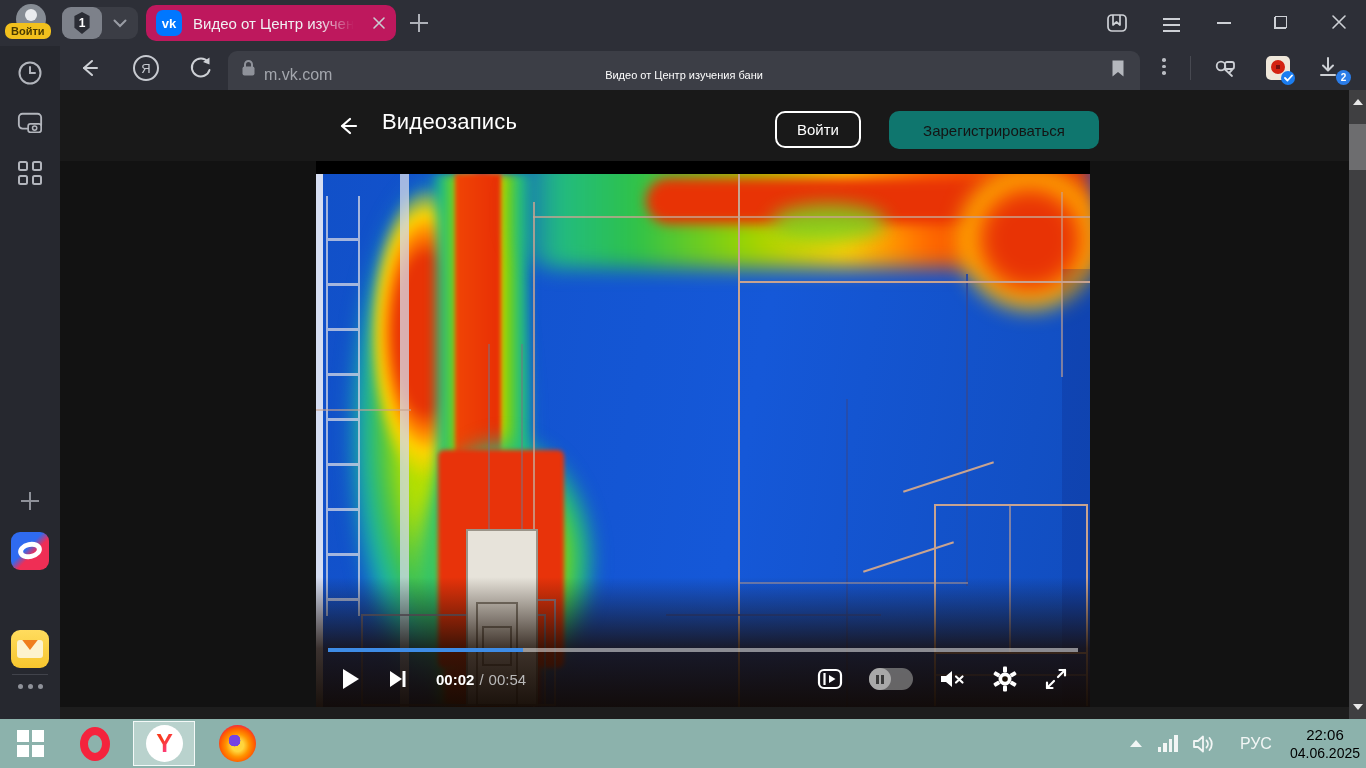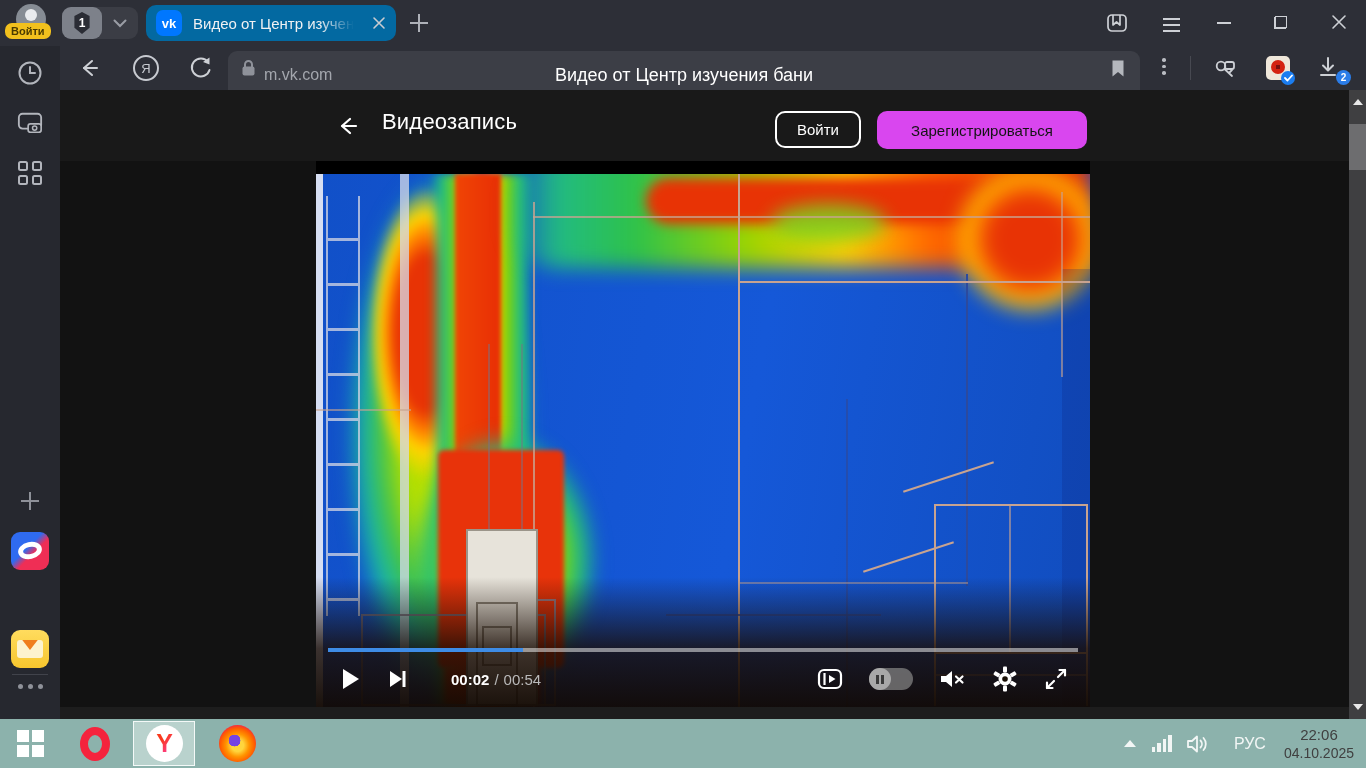--- a/index.html
+++ b/index.html
@@ -13,21 +13,21 @@
   .avatar{position:absolute;left:16px;top:4px;width:30px;height:30px;border-radius:50%;background:#868c94;overflow:hidden;}
   .avatar .head{position:absolute;left:9px;top:5px;width:12px;height:12px;border-radius:50%;background:#e9ebee;}
   .avatar .shoulders{position:absolute;left:4px;bottom:-5px;width:22px;height:14px;border-radius:50%;background:#e9ebee;}
   .login-badge{position:absolute;left:5px;top:23px;background:#f2c11d;color:#4a3b00;font-size:11px;font-weight:700;
                padding:2px 6px;border-radius:7px;line-height:12px;}
   .tabgroup{position:absolute;left:62px;top:7px;width:76px;height:32px;background:#3b3d45;border-radius:9px;display:flex;align-items:center;}
   .tabgroup .seg1{width:40px;height:32px;background:#7d818a;border-radius:9px;display:flex;align-items:center;justify-content:center;}
   .shield{width:19px;height:22px;background:#2b2d35;color:#fff;font-size:12px;font-weight:700;display:flex;align-items:center;justify-content:center;
           clip-path:polygon(50% 0,90% 18%,90% 72%,50% 100%,10% 72%,10% 18%);}
   .tabgroup .seg2{flex:1;display:flex;align-items:center;justify-content:center;}
-  .tab{position:absolute;left:146px;top:5px;width:250px;height:36px;background:#0369a1;border-radius:10px;
+  .tab{position:absolute;left:146px;top:5px;width:250px;height:36px;background:#be185d;border-radius:10px;
        display:flex;align-items:center;padding:0 10px;box-sizing:border-box;}
   .favicon{width:26px;height:26px;border-radius:7px;background:#0077ff;color:#fff;font-size:13px;font-weight:700;
            display:flex;align-items:center;justify-content:center;flex:none;}
   .tab-title{margin-left:11px;color:#f0f1f3;font-size:15px;white-space:nowrap;overflow:hidden;max-width:166px;
              -webkit-mask-image:linear-gradient(90deg,#000 78%,transparent 100%);
              mask-image:linear-gradient(90deg,#000 78%,transparent 100%);}
   .tab-close{margin-left:auto;flex:none;}
   .plusbtn{position:absolute;left:408px;top:12px;width:22px;height:22px;}
   .plusbtn i{position:absolute;background:#aeb1b8;}
   .plusbtn .h{left:2px;top:10px;width:18px;height:2px;}
@@ -37,21 +37,21 @@
   .restore{position:relative;width:13px;height:13px;}
   .restore .b{position:absolute;left:0;bottom:0;width:10px;height:10px;border:1.6px solid #cdd0d5;}
   .restore .f{position:absolute;right:0;top:0;width:10px;height:10px;border:1.6px solid #cdd0d5;background:#2d2f37;}
 
   
   .addressbar{position:absolute;left:60px;top:46px;right:0;height:44px;background:#2d2f37;}
   .ya-circle{position:absolute;left:73px;top:9px;width:26px;height:26px;border:2px solid #c7cad0;border-radius:50%;
              box-sizing:border-box;color:#c7cad0;font-size:13px;display:flex;align-items:center;justify-content:center;}
   .pill{position:absolute;left:168px;top:5px;right:226px;height:48px;background:#3c3e46;border-radius:9px;}
   .pill .url{position:absolute;left:36px;top:0;bottom:0;display:flex;align-items:center;color:#a3a6ad;font-size:16px;}
-  .pill .ptitle{position:absolute;inset:0;display:flex;align-items:center;justify-content:center;color:#fff;font-size:18px;}
+  .pill .ptitle{position:absolute;inset:0;display:flex;align-items:center;justify-content:center;color:#fff;font-size:11px;}
   .vdots{display:flex;flex-direction:column;gap:3px;}
   .vdots i{width:3.5px;height:3.5px;border-radius:50%;background:#b9bcc2;}
   .toolsep{position:absolute;left:1130px;top:10px;width:1px;height:24px;background:#474951;}
   .extbox{position:absolute;left:1206px;top:10px;width:24px;height:24px;border-radius:5px;background:#efe7da;}
   .flower{position:absolute;left:5px;top:4px;width:14px;height:14px;border-radius:50%;
           background:radial-gradient(circle at 50% 50%,#7a1010 0 22%,#d42312 23% 72%,#e8642a 73% 100%);}
   .extcheck{position:absolute;right:-5px;bottom:-5px;width:14px;height:14px;border-radius:50%;background:#1b7df0;
             display:flex;align-items:center;justify-content:center;}
   .dlbadge{position:absolute;right:-8px;bottom:-4px;min-width:15px;height:15px;border-radius:50%;background:#2b7de9;
            color:#fff;font-size:10px;font-weight:700;display:flex;align-items:center;justify-content:center;}
@@ -72,21 +72,21 @@
   .hdots i{width:5px;height:5px;border-radius:50%;background:#8e9199;}
   .sbline{position:absolute;left:12px;top:628px;width:36px;height:1px;background:#41434b;}
 
   
   .page{position:absolute;left:60px;top:90px;right:17px;bottom:49px;background:#121212;text-align:center;}
   .pstrip{position:absolute;left:0;right:0;bottom:0;height:12px;background:#1d1d1d;}
   .pheader{position:absolute;left:0;top:0;right:0;height:71px;background:#191919;}
   .ptitle-main{position:absolute;left:322px;top:19px;color:#fff;font-size:22px;font-weight:500;letter-spacing:.2px;}
   .btn-login{position:absolute;right:488px;top:21px;height:37px;box-sizing:border-box;border:2px solid #fff;border-radius:10px;
              background:transparent;color:#fff;font-size:15px;display:flex;align-items:center;justify-content:center;padding:0 20px;}
-  .btn-reg{position:absolute;right:262px;top:21px;height:38px;width:210px;border-radius:10px;background:#d946ef;color:#141414;
+  .btn-reg{position:absolute;right:250px;top:21px;height:38px;width:210px;border-radius:10px;background:#0f766e;color:#141414;
            font-size:15px;display:flex;align-items:center;justify-content:center;}
 
   
   .video{position:absolute;left:256px;top:71px;width:774px;height:546px;background:#000;}
   .thermal{position:absolute;left:0;right:0;top:13px;bottom:0;overflow:hidden;
            background:linear-gradient(100deg,#1150c8 0%,#1558d8 55%,#114dbe 100%);}
   .t{position:absolute;}
   .halo-left{left:28px;top:-10px;width:190px;height:540px;filter:blur(9px);
     background:radial-gradient(closest-side ellipse,#b8e000 38%,#3fc24a 62%,#19b9a8 80%,rgba(20,150,220,0) 98%);}
   .blob-red{left:52px;top:12px;width:118px;height:295px;filter:blur(5px);border-radius:40%;
@@ -114,21 +114,21 @@
   .panel-shade{right:0;top:95px;width:28px;bottom:0;background:rgba(10,30,120,.22);}
   .wf{background:#c8a390;}
   .wfd{background:#2c4a9e;}
   .wfg{background:#777285;}
   .shade{position:absolute;left:0;right:0;bottom:0;height:130px;
     background:linear-gradient(180deg,rgba(25,12,4,0) 0%,rgba(25,12,4,.82) 55%,rgba(18,9,3,.96) 100%);}
   .progress{position:absolute;left:12px;right:12px;bottom:55px;height:4px;background:rgba(235,235,235,.55);}
   .progress .fill{height:4px;background:#3e8ce6;}
   .vrow{position:absolute;left:24px;right:22px;bottom:9px;height:38px;display:flex;align-items:center;}
   .vtime{margin-left:28px;font-size:15px;color:#b9b9b9;display:flex;gap:5px;white-space:nowrap;}
-  .vtime .cur{color:#fff;font-weight:700;margin-left:15px;}
+  .vtime .cur{color:#fff;font-weight:700;}
   .vright{margin-left:auto;display:flex;align-items:center;gap:26px;}
   .toggle{width:44px;height:22px;border-radius:11px;background:rgba(130,130,130,.75);position:relative;}
   .toggle .knob{position:absolute;left:0;top:0;width:22px;height:22px;border-radius:50%;background:#a8a8a8;
                 display:flex;align-items:center;justify-content:center;gap:2.5px;}
   .toggle .knob i{width:2.5px;height:9px;background:#3a3a3a;display:block;}
   .vbtn{cursor:pointer;}
 
   
   .scrollbar{position:absolute;right:0;top:90px;width:17px;bottom:49px;background:#3f3f41;}
   .tri-up{width:0;height:0;border-left:5px solid transparent;border-right:5px solid transparent;border-bottom:6px solid #e8e8e8;}
@@ -146,21 +146,21 @@
   .yletter{font-size:25px;font-weight:700;background:linear-gradient(135deg,#f93a1d 35%,#ff3da0 85%);
            -webkit-background-clip:text;background-clip:text;color:transparent;}
   .firefox{position:absolute;left:219px;top:6px;width:37px;height:37px;border-radius:50%;
     background:radial-gradient(circle at 42% 42%,#7542e5 0 19%,rgba(0,0,0,0) 20%),
                radial-gradient(circle at 50% 55%,#ffd53d 0 22%,#ff9400 42%,#ff5d00 62%,#ec0f69 82%,#b5007e 100%);}
   .tray{position:absolute;right:6px;top:0;height:49px;display:flex;align-items:center;}
   .chevup{width:0;height:0;border-left:6px solid transparent;border-right:6px solid transparent;border-bottom:7px solid #f2f6f5;margin-right:16px;}
   .sigbars{display:flex;align-items:flex-end;gap:2px;margin-right:14px;}
   .sigbars i{width:3.5px;background:#f2f6f5;display:block;}
   .lang{color:#f2f6f5;font-size:16px;margin:0 18px 0 12px;}
-  .clockblk{color:#404040;text-align:center;line-height:1.3;margin-right:6px;}
+  .clockblk{color:#000000;text-align:center;line-height:1.3;}
   .clockblk .tm{font-size:15px;}
   .clockblk .dt{font-size:14px;}
 </style>
 </head>
 <body>
 
 <div class="screen">
 
   <div class="titlebar">
     <div class="avatar">
@@ -452,18 +452,18 @@
           <i style="height:17px;"></i>
       </div>
       <svg width="26" height="22" viewBox="0 0 26 22" style="margin-right:10px;">
         <polygon points="2,8 6,8 11,3.5 11,18.5 6,14 2,14" fill="none" stroke="#f2f6f5" stroke-width="1.8" stroke-linejoin="round"></polygon>
         <path d="M14.5 7.5 a5 5 0 0 1 0 7" fill="none" stroke="#f2f6f5" stroke-width="1.8" stroke-linecap="round"></path>
         <path d="M17.5 5 a9 9 0 0 1 0 12" fill="none" stroke="#f2f6f5" stroke-width="1.8" stroke-linecap="round"></path>
       </svg>
       <div class="lang">РУС</div>
       <div class="clockblk">
         <div class="tm">22:06</div>
-        <div class="dt">04.10.2025</div>
+        <div class="dt">04.06.2025</div>
       </div>
     </div>
   </div>
 
 </div>
 
 </body></html>

